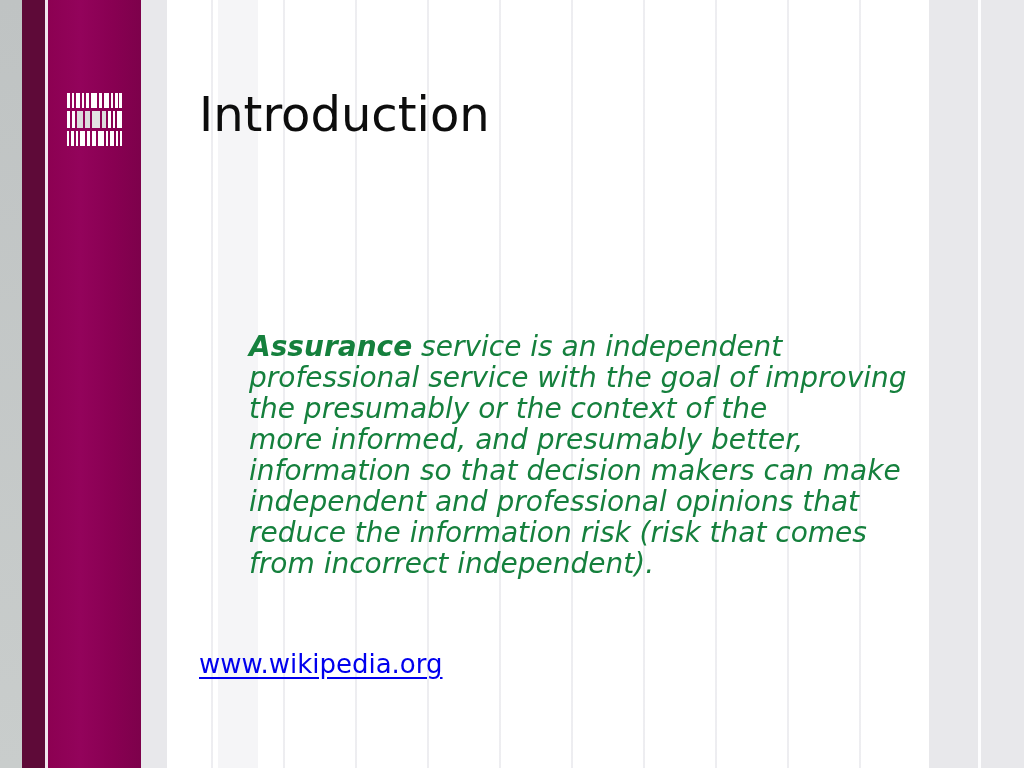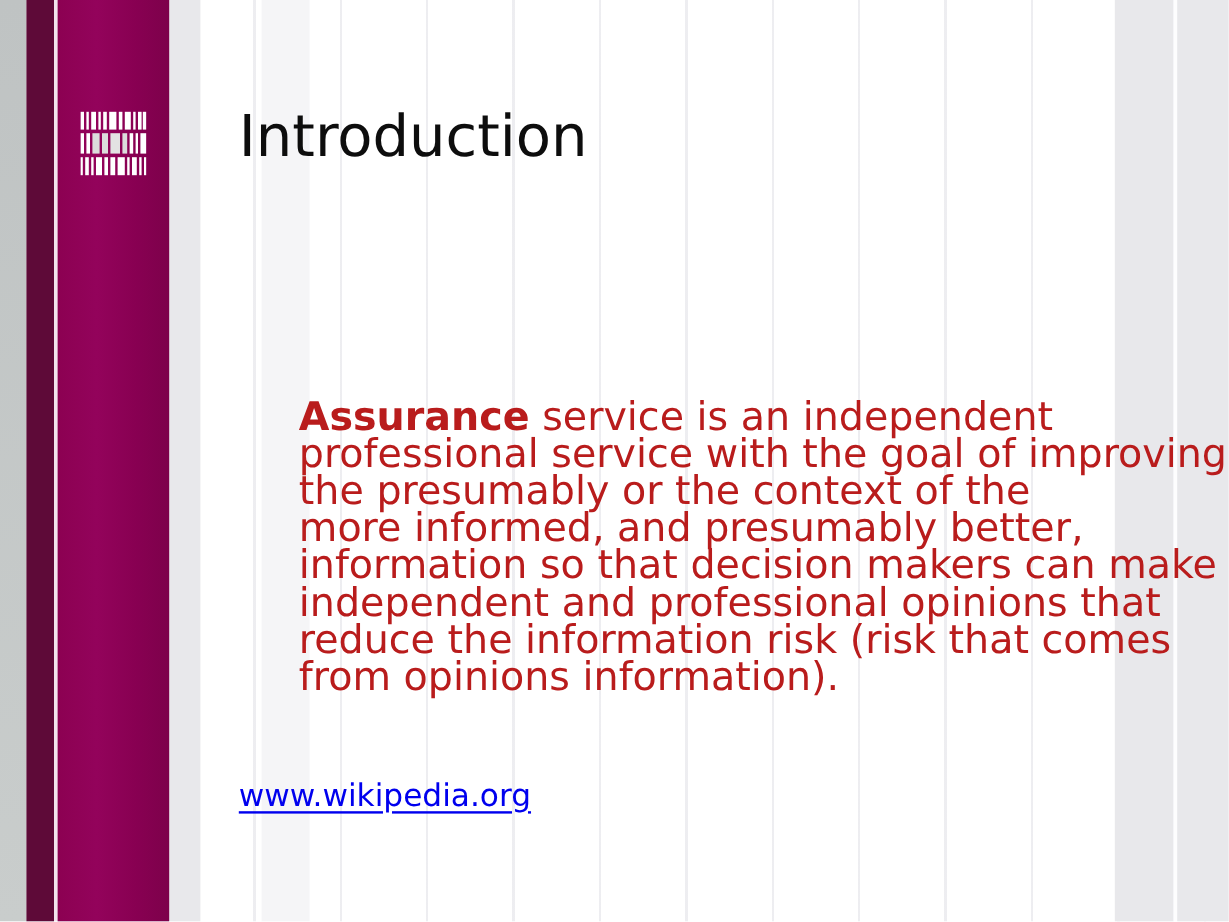--- a/index.html
+++ b/index.html
@@ -49,21 +49,21 @@
 
   .subtitle {
     position: absolute; left: 199px; top: 214px;
     font-size: 26px; line-height: 41px; color: #0d0d0d;
   }
   .subtitle-line { white-space: pre; }
   .u { text-decoration: underline; text-underline-offset: 4px; }
 
   .para {
     position: absolute; left: 249px; top: 331px;
-    font-size: 33px; line-height: 31px; color: #b91c1c;
+    font-size: 28px; line-height: 31px; color: #15803d; font-style: italic;
   }
   .para-line { white-space: pre; }
   .para-line strong { font-weight: 700; }
 
   .wiki-link {
     position: absolute; left: 199px; top: 649px;
     font-size: 26px; color: #0000ee;
     text-decoration: underline; text-underline-offset: 4px;
     cursor: pointer; white-space: pre;
   }
@@ -134,18 +134,18 @@
 
 
   <div class="para">
     <div class="para-line"><strong>Assurance</strong><span> service is an independent</span></div>
     <div class="para-line">professional service with the goal of improving</div>
     <div class="para-line">the presumably or the context of the</div>
     <div class="para-line">more informed, and presumably better,</div>
     <div class="para-line">information so that decision makers can make</div>
     <div class="para-line">independent and professional opinions that</div>
     <div class="para-line">reduce the information risk (risk that comes</div>
-    <div class="para-line">from opinions information).</div>
+    <div class="para-line">from incorrect independent).</div>
   </div>
 
   <a class="wiki-link">www.wikipedia.org</a>
 
 </div>
 
 </body></html>

